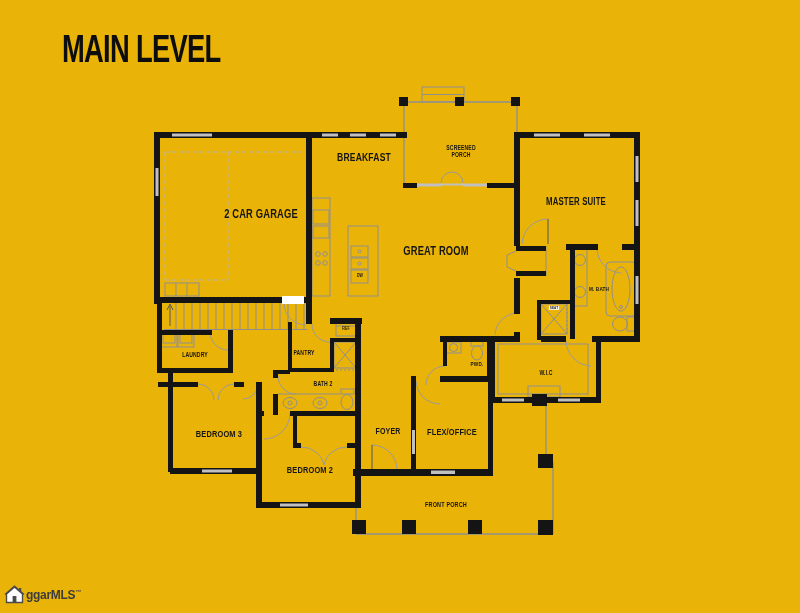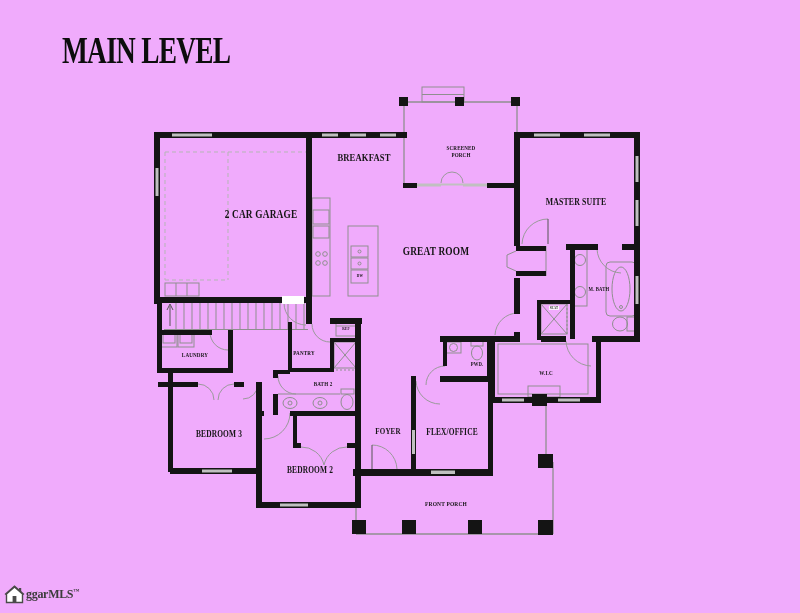--- a/index.html
+++ b/index.html
@@ -1,17 +1,17 @@
 <!DOCTYPE html>
 <html><head>
 <meta charset="utf-8">
 <style>
   html,body{margin:0;padding:0;background:#ffffff;}
-  #page{position:relative;width:800px;height:613px;background:#f0abfc;overflow:hidden;
-        font-family:Liberation Serif, serif;}
+  #page{position:relative;width:800px;height:613px;background:#eab308;overflow:hidden;
+        font-family:Liberation Sans, sans-serif;}
   #plan-svg{position:absolute;left:0;top:0;}
   .lbl{position:absolute;transform:translate(-50%,-50%) scaleX(0.78);
        font-weight:bold;color:#151515;white-space:nowrap;letter-spacing:0.2px;line-height:1.1;}
   .lbl.wrap{white-space:normal;text-align:center;}
   #title{position:absolute;left:62px;top:28px;font-size:38px;font-weight:bold;
          letter-spacing:-1px;color:#0d0d0d;transform:scaleX(0.72);transform-origin:left top;}
   #logo{position:absolute;left:4px;top:585px;display:flex;align-items:center;gap:1px;color:#3c3c3c;}
   #logo .logo-text{font-size:12px;font-weight:bold;letter-spacing:-0.3px;}
   #logo sup{font-size:6px;vertical-align:super;}
 </style>

